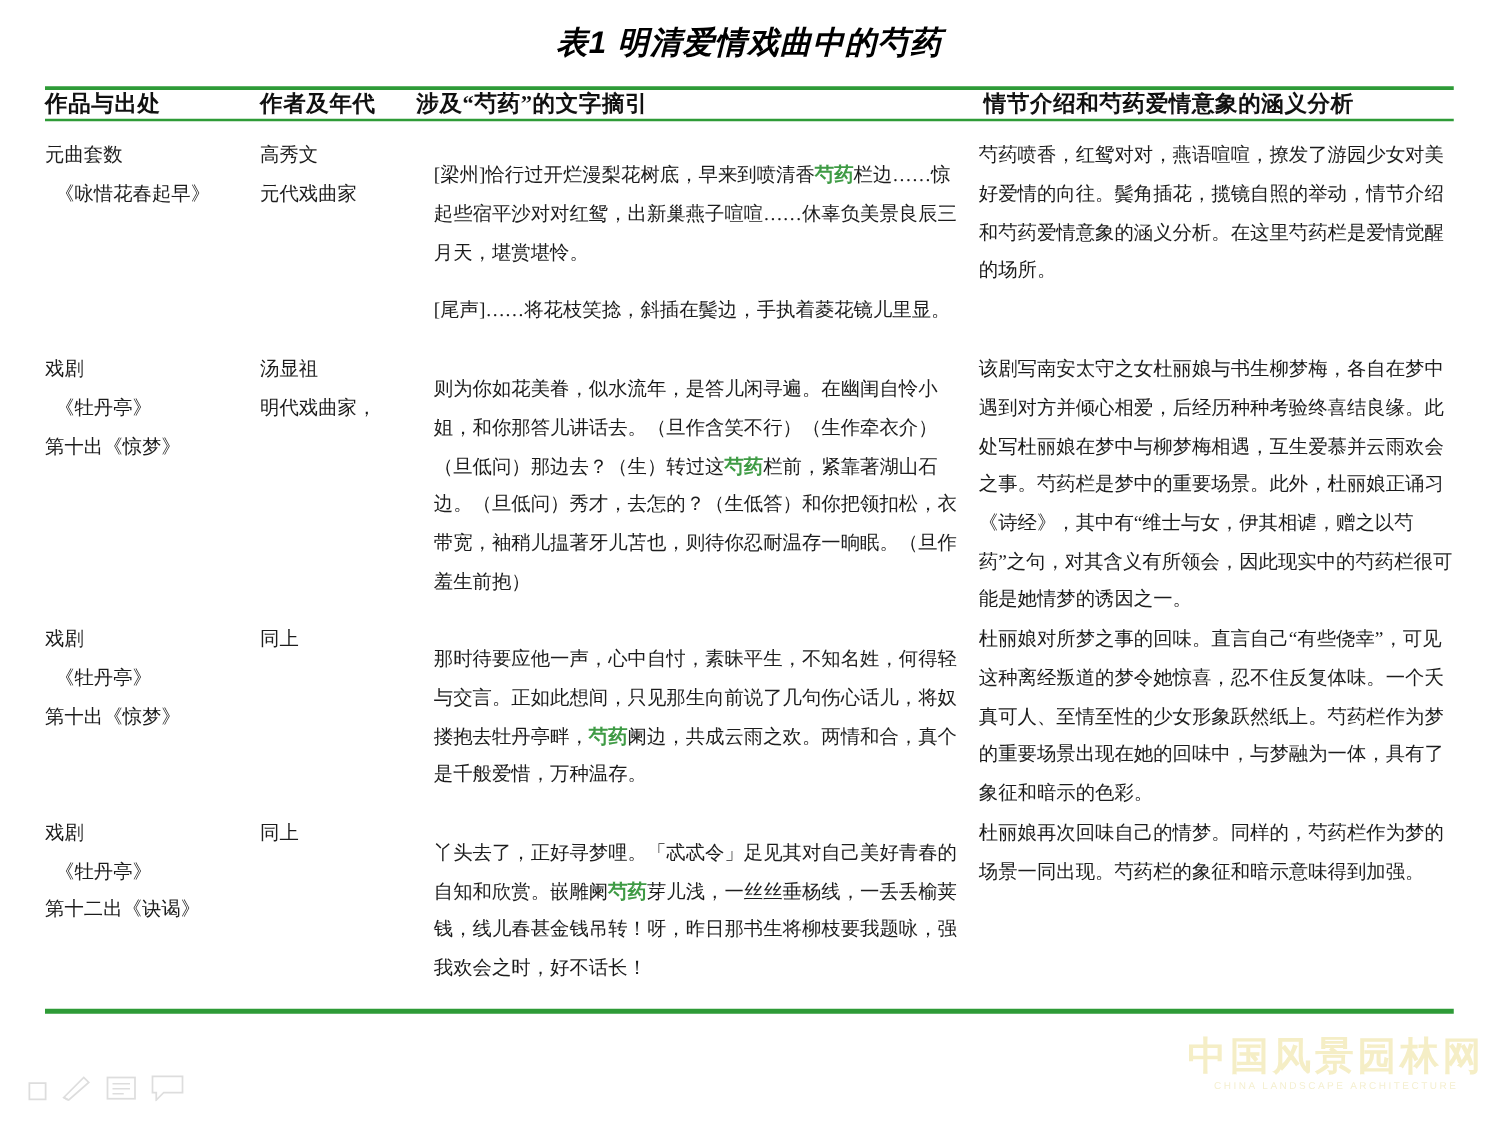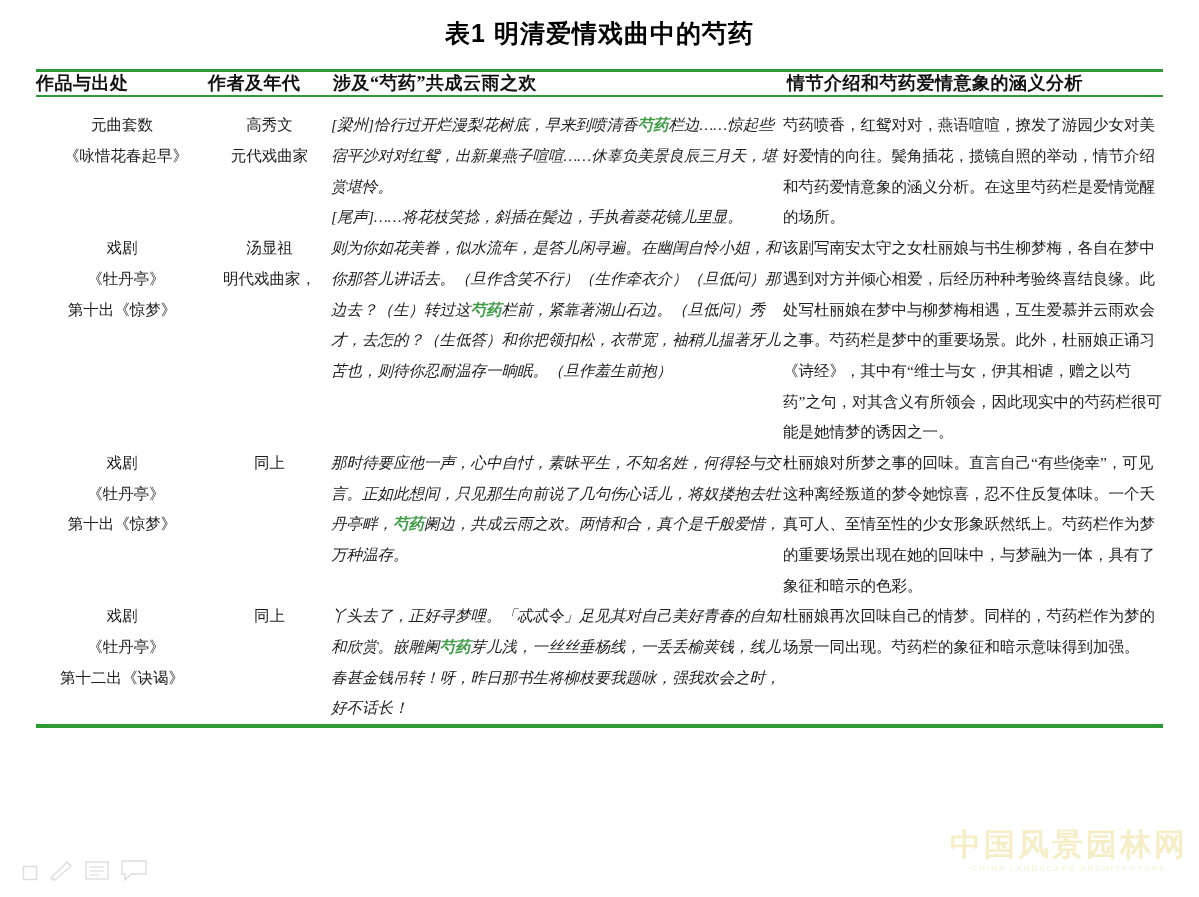--- a/index.html
+++ b/index.html
@@ -25,20 +25,21 @@
 
   
   .table-title {
     text-align: center;
     font-size: 25px;
     font-weight: bold;
     letter-spacing: 1px;
     padding-top: 17px;
     font-family: "Liberation Sans", "DejaVu Sans", sans-serif;
     color: #000000;
+    font-style: italic;
   }
 
   
   .table-wrap {
     margin: 19px 36px 0 36px;
     position: relative;
   }
 
   .rule {
     background: #2e9b37;
@@ -87,30 +88,29 @@
     padding-bottom: 2px;
     padding-right: 10px;
     color: #1c1c1c;
     font-family: "Liberation Serif", "DejaVu Serif", serif;
   }
   tbody tr:first-child td { padding-top: 13px; }
 
   td.col-work .line,
   td.col-author .line {
     white-space: nowrap;
-    text-align: center;
   }
   td.col-work .line.indent { padding-left: 8px; }
 
   td.col-excerpt {
     text-align: justify;
     text-justify: inter-ideograph;
     padding-right: 14px;
   }
-  td.col-excerpt p { margin: 0; font-style: italic; }
+  td.col-excerpt p { margin: 16px; }
 
   td.col-analysis {
     text-align: justify;
     text-justify: inter-ideograph;
     padding-right: 8px;
     padding-left: 2px;
   }
   td.col-analysis p { margin: 0; }
 
   .kw {
@@ -187,21 +187,21 @@
       <colgroup>
         <col class="c-work">
         <col class="c-author">
         <col class="c-excerpt">
         <col class="c-analysis">
       </colgroup>
       <thead>
         <tr>
           <th class="h-work">作品与出处</th>
           <th class="h-author">作者及年代</th>
-          <th class="h-excerpt">涉及“芍药”共成云雨之欢</th>
+          <th class="h-excerpt">涉及“芍药”的文字摘引</th>
           <th class="h-analysis">情节介绍和芍药爱情意象的涵义分析</th>
         </tr>
       </thead>
     </table>
 
     <div class="rule rule-header"></div>
 
     <table class="data">
       <colgroup>
         <col class="c-work">

